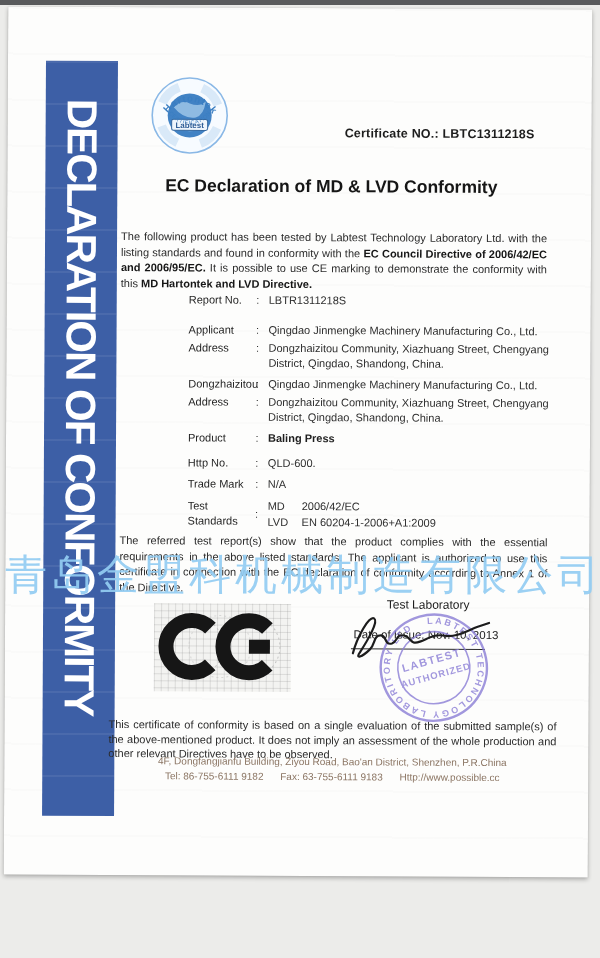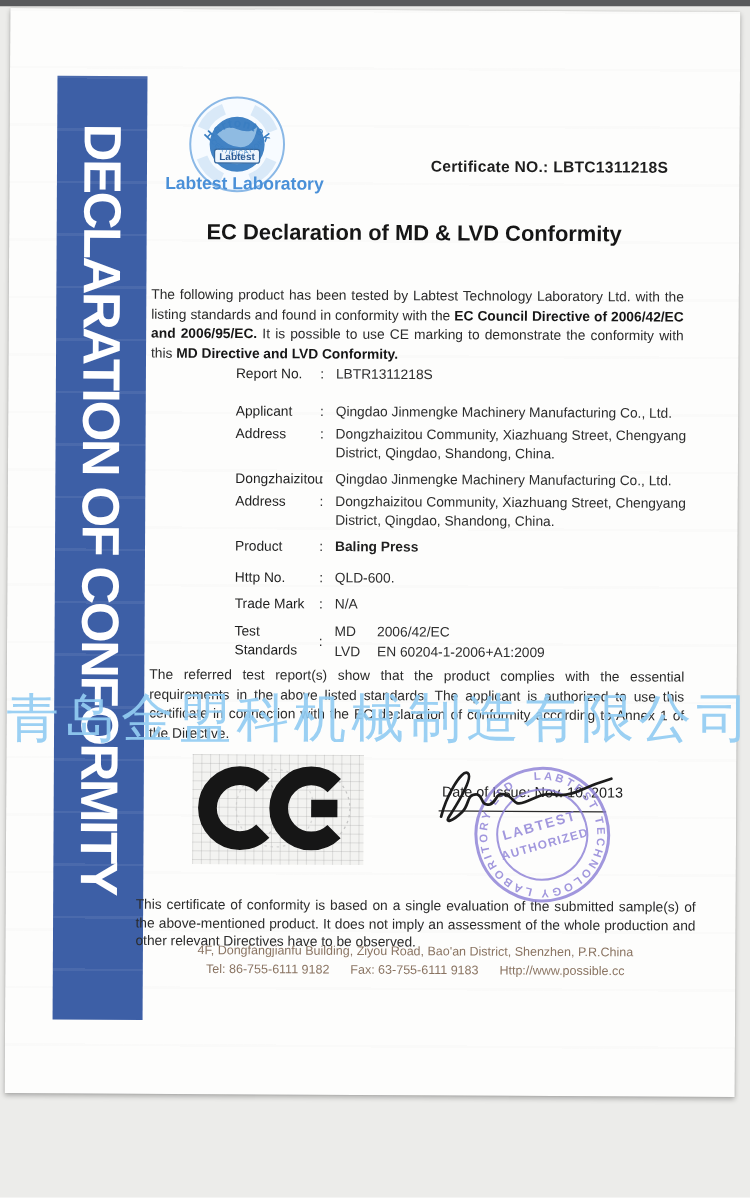--- a/index.html
+++ b/index.html
@@ -117,27 +117,26 @@
     <path id="arcTop" d="M 16 46 A 27 27 0 0 1 68 46" fill="none"></path>
     <path id="arcBottom" d="M 19 35 A 26 26 0 0 0 65 35" fill="none"></path>
     <text font-size="9.5" font-weight="bold" fill="#3a7ec2" letter-spacing="1">
       <textPath href="#arcTop" startOffset="13%">Hartontek</textPath>
     </text>
     <text font-size="5.6" fill="#3a7ec2" letter-spacing=".6">
       <textPath href="#arcBottom" startOffset="6%">CERTIFICATION</textPath>
     </text>
     <text x="42" y="52.6" text-anchor="middle" font-size="8" font-weight="bold" fill="#2d5c96">Labtest</text>
   </svg>
-  <div class="logo-caption">Labtest Laboratory</div>
 
   <div class="cert-no">Certificate NO.: LBTC1311218S</div>
 
   <div class="doc-title">EC Declaration of MD &amp; LVD Conformity</div>
 
-  <p class="para intro"><span>The following product has been tested by Labtest Technology Laboratory Ltd. with the listing standards and found in conformity with the </span><b>EC Council Directive of 2006/42/EC and 2006/95/EC.</b><span> It is possible to use CE marking to demonstrate the conformity with this </span><b>MD Directive and LVD Conformity.</b></p>
+  <p class="para intro"><span>The following product has been tested by Labtest Technology Laboratory Ltd. with the listing standards and found in conformity with the </span><b>EC Council Directive of 2006/42/EC and 2006/95/EC.</b><span> It is possible to use CE marking to demonstrate the conformity with this </span><b>MD Hartontek and LVD Directive.</b></p>
 
   <div class="fields">
     <div class="frow mb15">
       <span class="lbl">Report No.</span>
       <span class="colon">:</span>
       <span class="val">LBTR1311218S</span>
     </div>
     <div class="frow mb3">
       <span class="lbl">Applicant</span>
       <span class="colon">:</span>
@@ -195,20 +194,21 @@
     <svg width="137" height="88" viewBox="0 0 137 88">
       <circle cx="38" cy="43" r="31" fill="none" stroke="#b9b9b9" stroke-width="1" stroke-dasharray="2 3" opacity=".8"></circle>
       <circle cx="66" cy="43" r="31" fill="none" stroke="#c4c4c4" stroke-width="1" stroke-dasharray="2 3" opacity=".6"></circle>
       <circle cx="95" cy="43" r="31" fill="none" stroke="#b9b9b9" stroke-width="1" stroke-dasharray="2 3" opacity=".8"></circle>
       <path d="M 56.4 24.6 A 26 26 0 1 0 56.4 61.4" fill="none" stroke="#161616" stroke-width="15"></path>
       <path d="M 113.4 24.6 A 26 26 0 1 0 113.4 61.4" fill="none" stroke="#161616" stroke-width="15"></path>
       <path d="M 95 43 L 116 43" stroke="#161616" stroke-width="14"></path>
     </svg>
   </div>
 
+  <div class="sig-heading">Test Laboratory</div>
   <svg class="sig-svg" width="152" height="52" viewBox="0 0 152 52">
     <path d="M10 46 C14 30 26 8 31 11 C36 14 24 34 17 45 C12 52 19 50 27 42
              C33 36 30 28 38 28 C44 28 41 38 49 36 C55 34 53 26 61 28
              C69 30 67 38 77 34 C87 30 92 26 102 28 C112 30 124 23 134 19 L146 15" fill="none" stroke="#1c1c1c" stroke-width="2.2" stroke-linecap="round"></path>
   </svg>
   <div class="sig-line"></div>
   <div class="sig-date">Date of Issue: Nov. 10, 2013</div>
   <svg class="stamp-svg" width="126" height="126" viewBox="0 0 126 126">
     <g transform="rotate(-16 63 63)">
       <circle cx="63" cy="63" r="53" fill="none" stroke="#8b7ed6" stroke-width="2.4"></circle>

